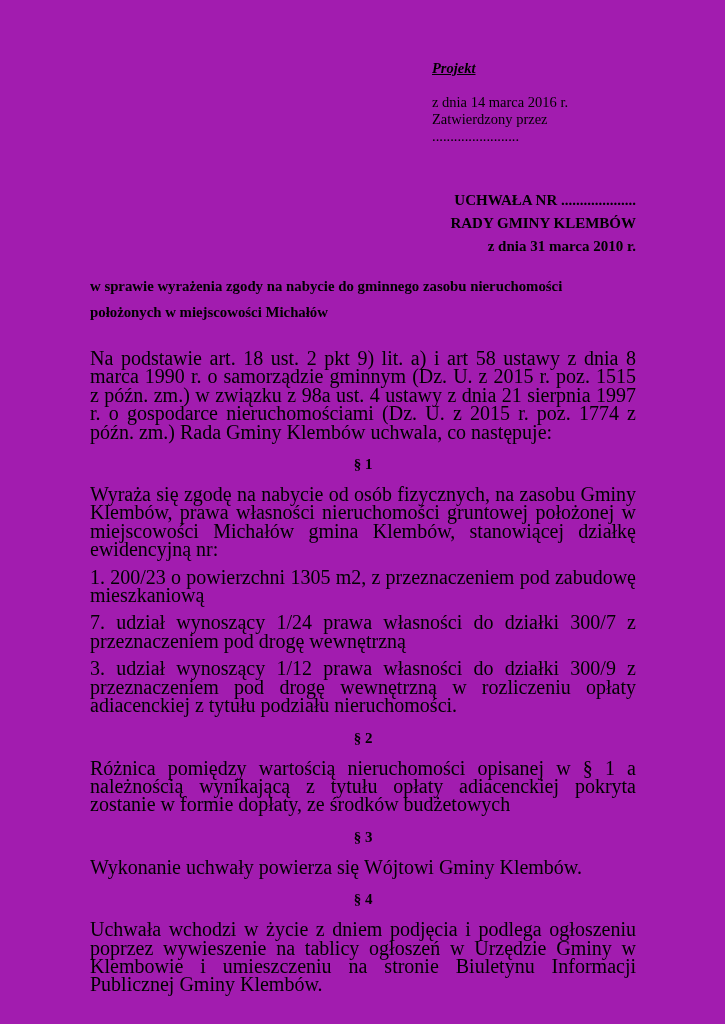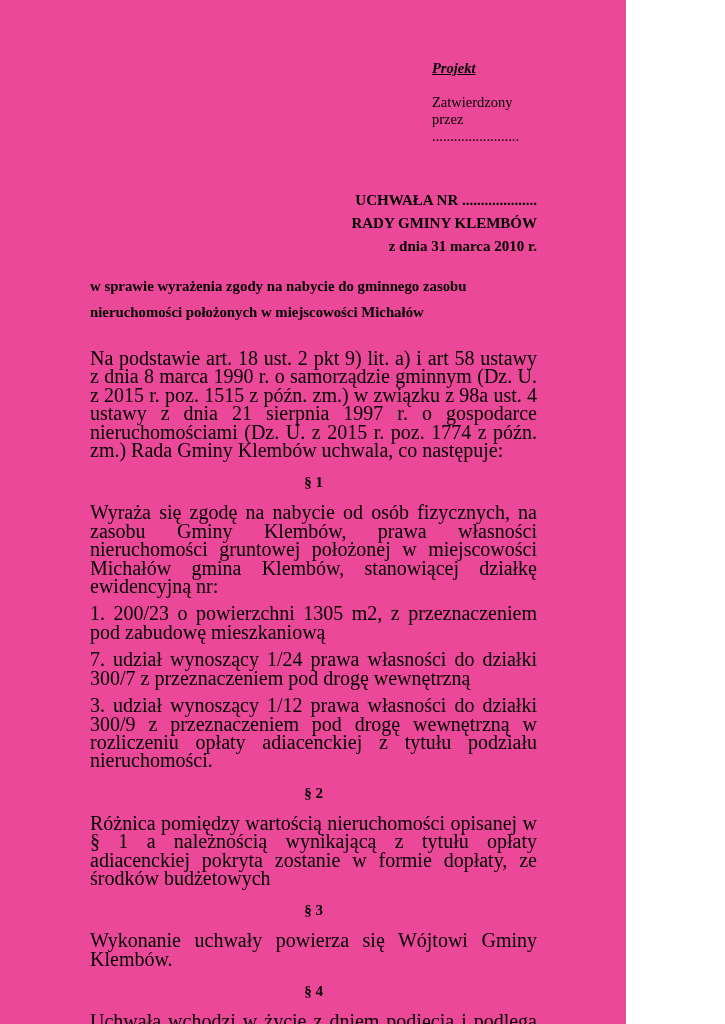--- a/index.html
+++ b/index.html
@@ -2,23 +2,23 @@
 <html><head>
 <meta charset="utf-8">
 <style>
   html, body {
     margin: 0;
     padding: 0;
     background: #ffffff;
   }
   .page {
     position: relative;
-    width: 626px;
+    width: 725px;
     height: 1024px;
-    background: #ec4899;
+    background: #a21caf;
     color: #000000;
     font-family: "Liberation Serif", "DejaVu Serif", serif;
     overflow: hidden;
     box-sizing: border-box;
   }
   .content {
     padding: 60px 89px 0 90px;
     box-sizing: border-box;
   }
   
@@ -67,20 +67,21 @@
   }
 </style>
 </head>
 <body>
 
 <div class="page">
   <div class="content">
 
     <div class="header-block">
       <div class="projekt">Projekt</div>
+      <div>z dnia  14 marca 2016 r.</div>
       <div>Zatwierdzony przez ........................</div>
     </div>
 
     <div class="title-block">
       <div>UCHWAŁA NR ....................</div>
       <div>RADY GMINY KLEMBÓW</div>
       <div>z dnia 31 marca 2010 r.</div>
     </div>
 
     <div class="subject">w sprawie wyrażenia zgody na nabycie do gminnego zasobu nieruchomości położonych w miejscowości Michałów</div>

